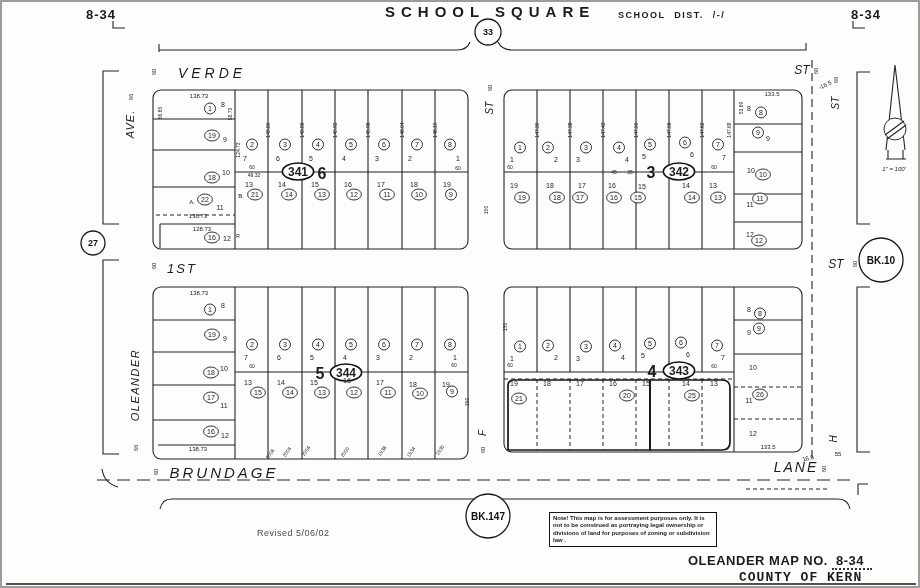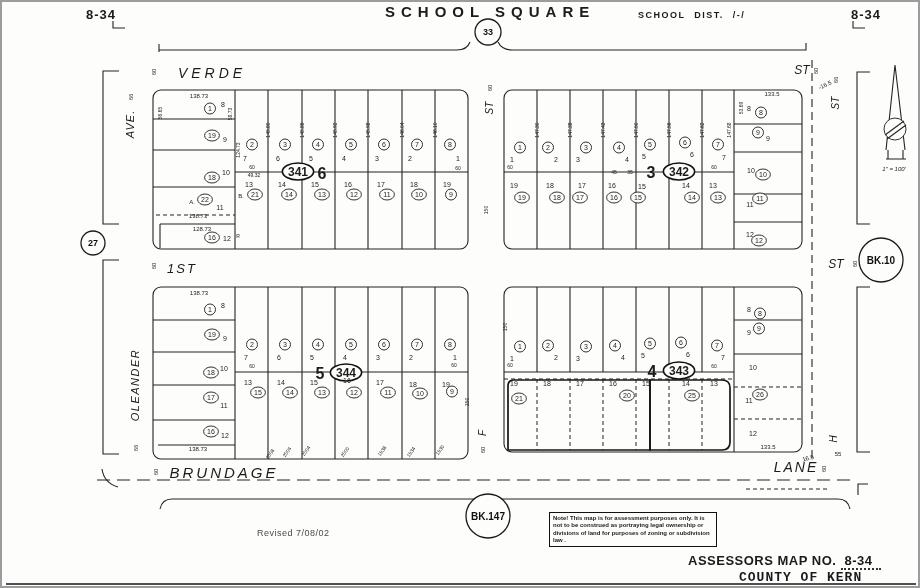--- a/index.html
+++ b/index.html
@@ -882,31 +882,31 @@
         </g>
         <g>
           <circle cx="486" cy="514" r="22" class="refc"></circle>
           <text x="486" y="514" dy="0.35em" class="reft" font-size="10">BK.147</text>
         </g>
       </g>
   </svg>
 
   <div class="abs code" style="left:84px;top:5px">8-34</div>
   <div class="abs title" style="left:383px;top:1px">SCHOOL SQUARE</div>
-  <div class="abs school" style="left:636px;top:8px">SCHOOL DIST. /-/</div>
+  <div class="abs school" style="left:616px;top:8px">SCHOOL DIST. /-/</div>
   <div class="abs code" style="left:849px;top:5px">8-34</div>
 
-  <div class="abs revised" style="left:255px;top:526px">Revised 7/08/02</div>
+  <div class="abs revised" style="left:255px;top:526px">Revised 5/06/02</div>
 
   <div class="abs notebox">
     <span>Note! This map is for assessment purposes</span>
     <span>only. It is not to be construed as portraying</span>
     <span>legal ownership or divisions of land for</span>
     <span>purposes of zoning or subdivision law .</span>
   </div>
 
   <div class="abs assessors">
-    <span>ASSESSORS MAP NO.</span>
+    <span>OLEANDER MAP NO.</span>
     <span class="val">8-34</span>
   </div>
   <div class="abs county">COUNTY OF KERN</div>
 
 </div>
 
 </body></html>

